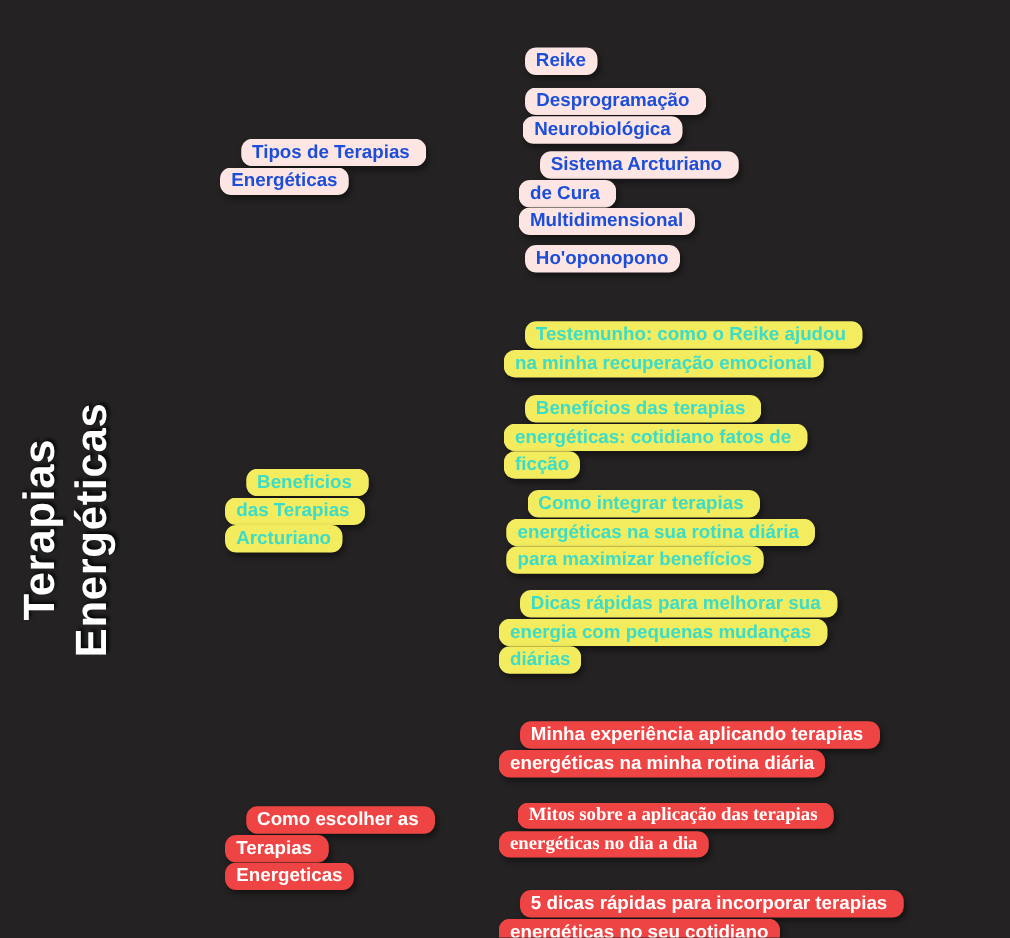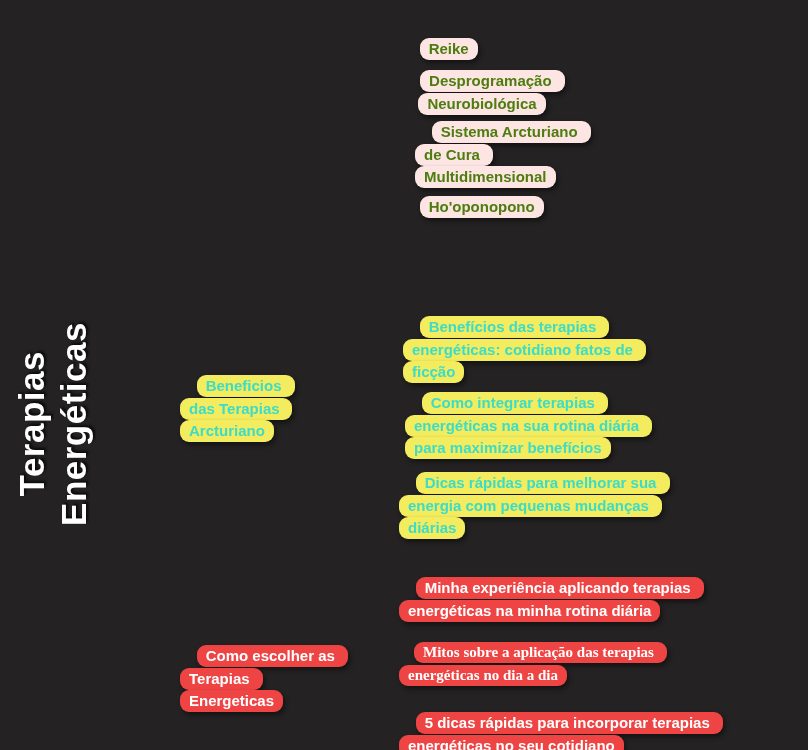--- a/index.html
+++ b/index.html
@@ -54,21 +54,21 @@
     -webkit-box-decoration-break: clone;
     box-decoration-break: clone;
     border-radius: 9px;
     padding: 2px 9px 3px 9px;
     box-shadow: 2px 3px 5px rgba(0,0,0,0.45);
   }
 
   
   .branch-a .hl {
     background: #FCE5E2;
-    color: #4d7c0f;
+    color: #1d4ed8;
   }
   
   .branch-b .hl {
     background: #F2EC5E;
     color: #3DDCC8;
   }
   
   .branch-c .hl {
     background: #ef4444;
     color: #FFFFFF;
@@ -101,38 +101,44 @@
 </head>
 <body>
 
 <div class="canvas">
 
   <div class="root-title">
     <span class="root-word root-word-1">Terapias</span>
     <span class="root-word root-word-2">Energéticas</span>
   </div>
 
+  <div class="node parent-node branch-a p-a">
+    <span class="hl">Tipos de Terapias Energéticas</span>
+  </div>
 
   <div class="node leaf-node branch-a a-0">
     <span class="hl">Reike</span>
   </div>
   <div class="node leaf-node branch-a a-1">
     <span class="hl">Desprogramação Neurobiológica</span>
   </div>
   <div class="node leaf-node branch-a a-2">
     <span class="hl">Sistema Arcturiano de Cura Multidimensional</span>
   </div>
   <div class="node leaf-node branch-a a-3">
     <span class="hl">Ho'oponopono</span>
   </div>
 
   <div class="node parent-node branch-b p-b">
     <span class="hl">Beneficios das Terapias Arcturiano</span>
   </div>
 
+  <div class="node leaf-node branch-b b-0">
+    <span class="hl">Testemunho: como o Reike ajudou na minha recuperação emocional</span>
+  </div>
   <div class="node leaf-node branch-b b-1">
     <span class="hl">Benefícios das terapias energéticas: cotidiano fatos de ficção</span>
   </div>
   <div class="node leaf-node branch-b b-2">
     <span class="hl">Como integrar terapias energéticas na sua rotina diária para maximizar benefícios</span>
   </div>
   <div class="node parent-node branch-c p-c">
     <span class="hl">Como escolher as Terapias Energeticas</span>
   </div>
 

